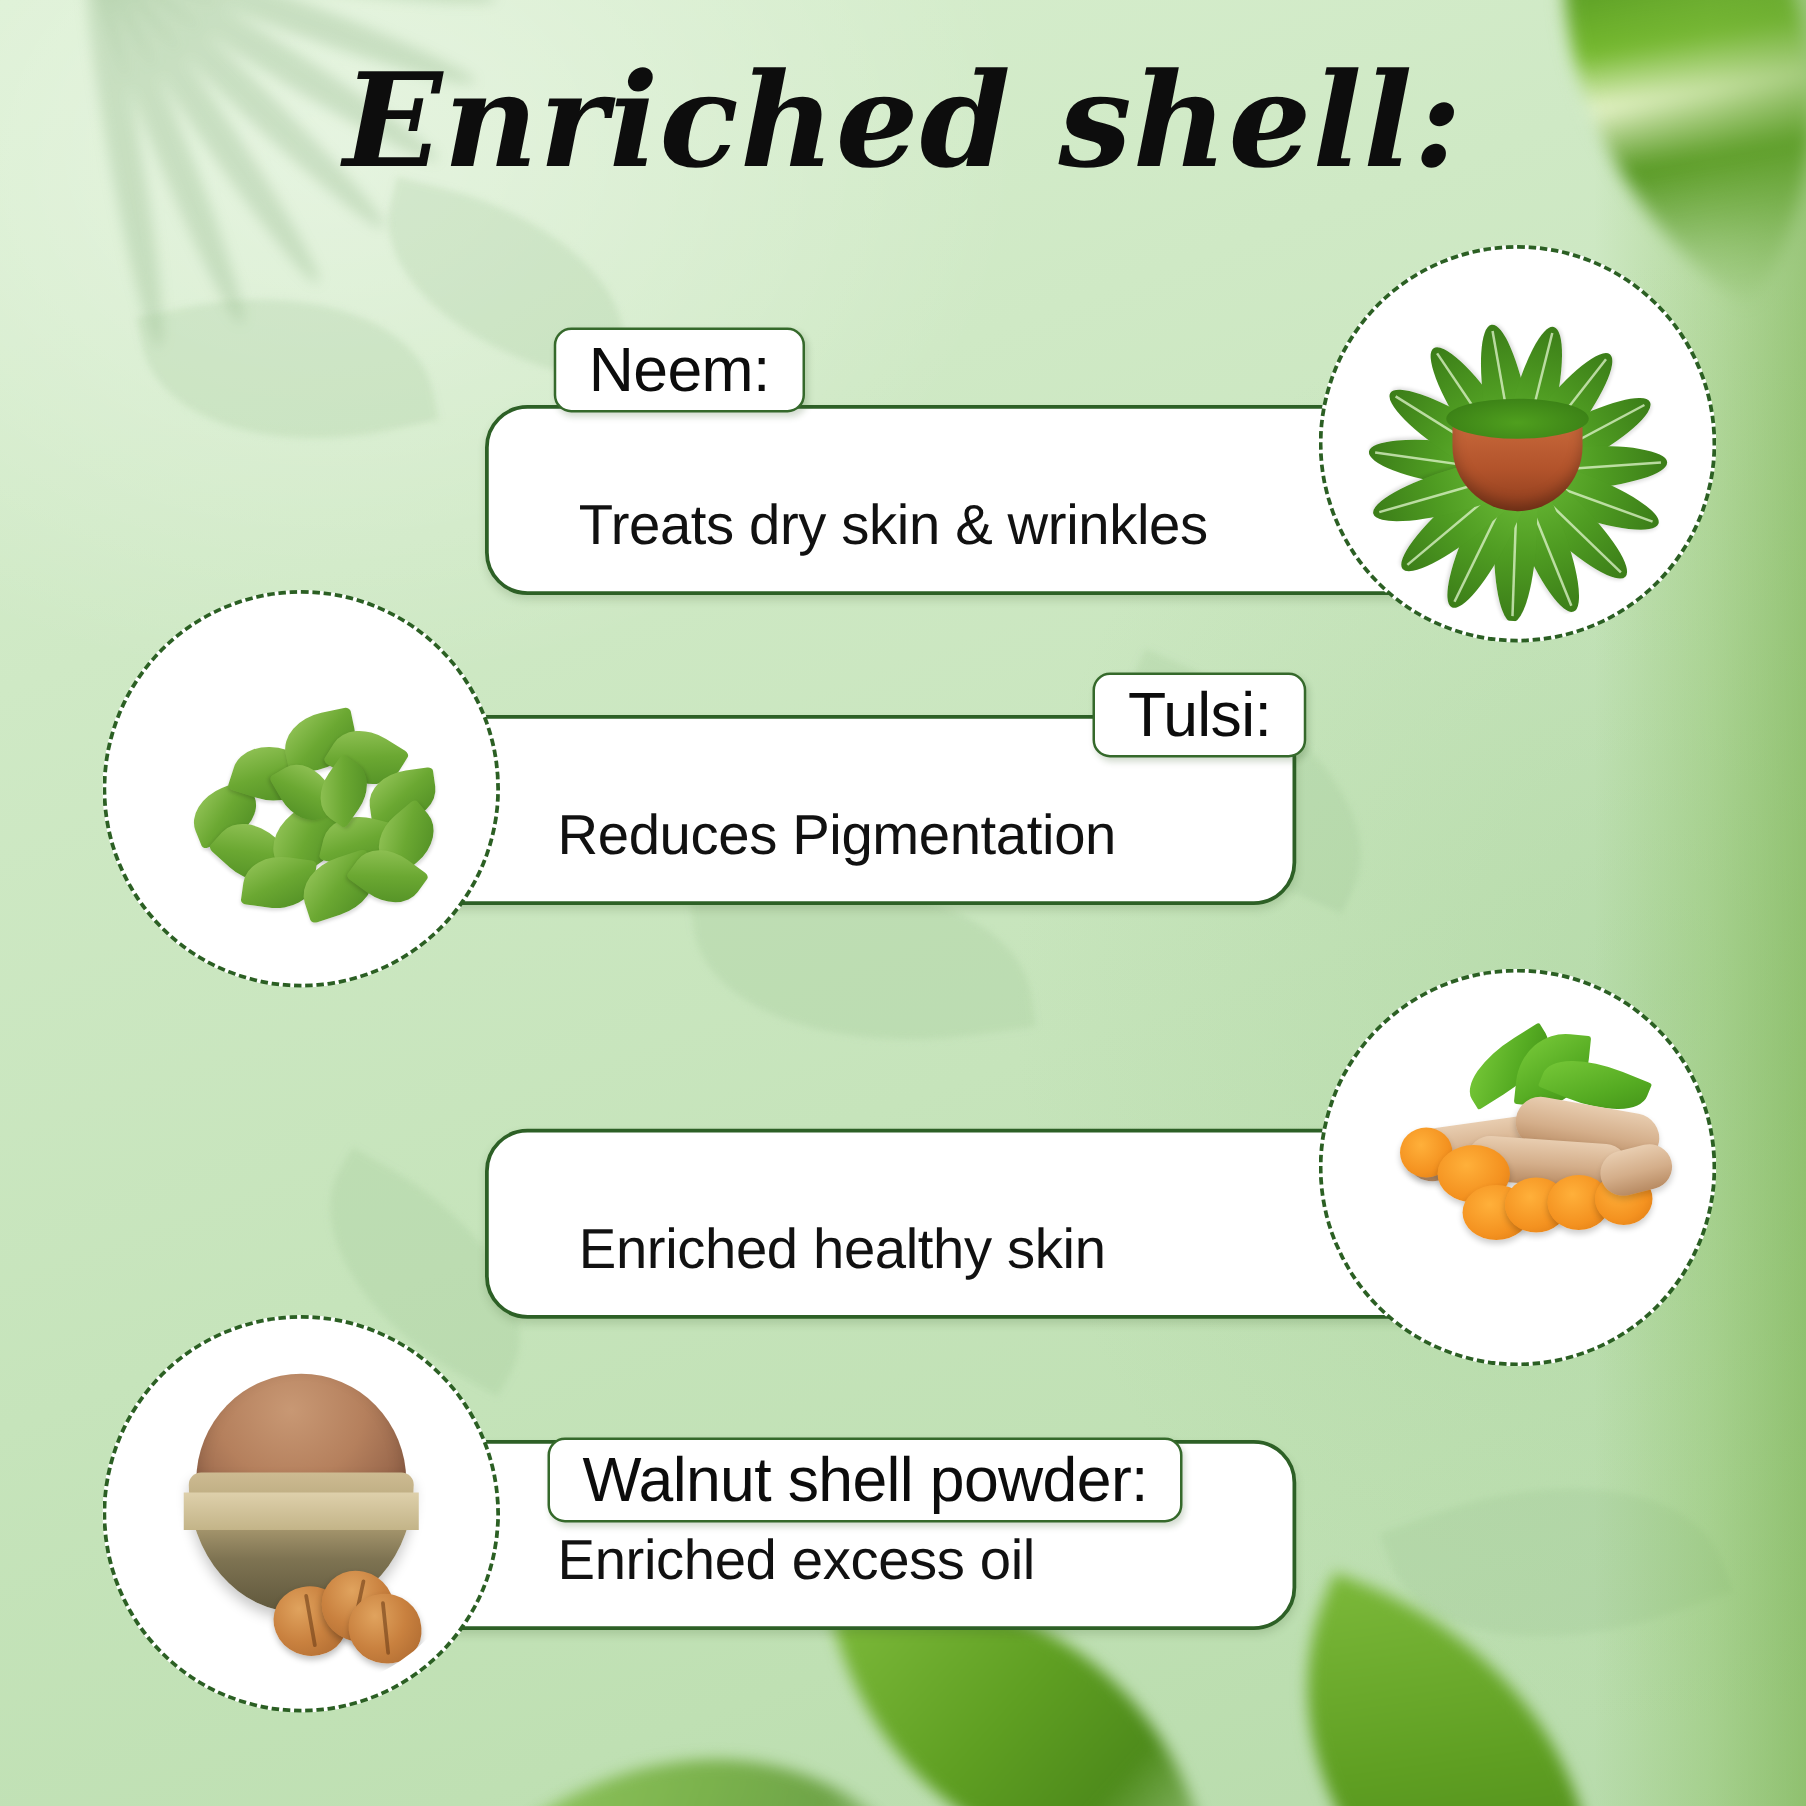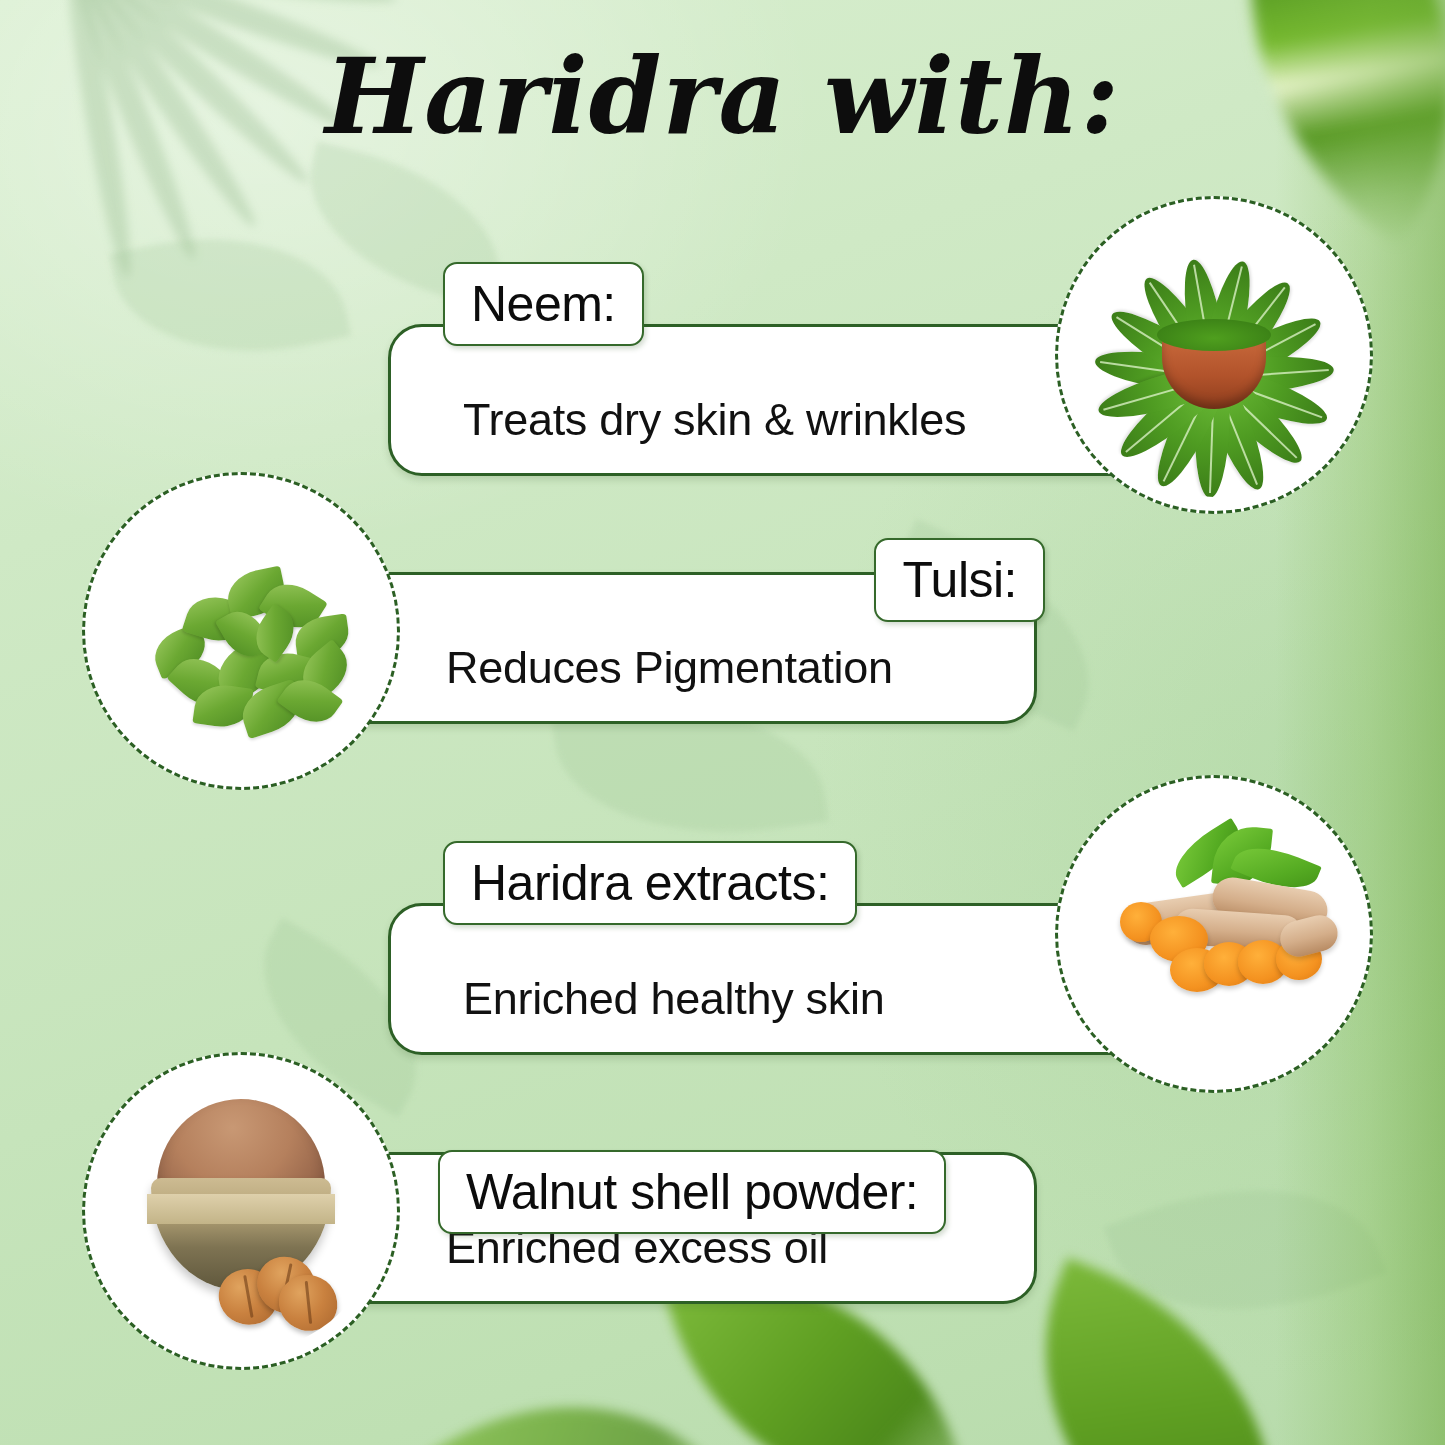--- a/index.html
+++ b/index.html
@@ -172,21 +172,21 @@
     color: #111111;
     white-space: nowrap;
     letter-spacing: -0.3px;
   }
   .row.left-img .card .desc { left: 143px; }
 
   
   .pill {
     position: absolute;
     top: 66px;
-    height: 84px;
+    height: 68px;
     background: #ffffff;
     border: 2px solid #35692b;
     border-radius: 14px;
     z-index: 16;
     display: flex;
     align-items: center;
     justify-content: center;
     padding: 0 26px;
     box-shadow: 2px 3px 5px rgba(60,95,45,0.22);
   }
@@ -329,21 +329,21 @@
 <div class="leaf-bottom leaf-b3">
     <div class="blade"></div>
   </div>
 <div class="leaf-bottom leaf-b1">
     <div class="blade"></div>
   </div>
 <div class="leaf-bottom leaf-b2">
     <div class="blade"></div>
   </div>
 
-<div class="title">Haridra with:</div>
+<div class="title">Enriched shell:</div>
 
 <div class="row right-img" id="row-0">
 
   <div class="card">
     <div class="desc">Treats dry skin &amp; wrinkles</div>
   </div>
 
   <div class="pill align-left">
     <span class="name">Neem:</span>
   </div>
@@ -403,23 +403,20 @@
     </div>
   </div>
 </div>
 
 <div class="row right-img" id="row-2">
 
   <div class="card">
     <div class="desc">Enriched healthy skin</div>
   </div>
 
-  <div class="pill align-left">
-    <span class="name">Haridra extracts:</span>
-  </div>
 
   <div class="bubble">
     <div class="photo">
       <div class="art">
         <div class="tur-leaf" style="left:96px;  top:44px;  width:78px; height:34px; transform:rotate(-32deg)"></div>
         <div class="tur-leaf" style="left:142px; top:34px;  width:56px; height:60px; transform:rotate(6deg)"></div>
         <div class="tur-leaf" style="left:162px; top:58px;  width:84px; height:36px; transform:rotate(22deg)"></div>
         <div class="tur-root" style="left:52px;  top:104px; width:142px; height:42px; transform:rotate(-8deg)"></div>
         <div class="tur-root" style="left:140px; top:92px;  width:116px; height:40px; transform:rotate(10deg)"></div>
         <div class="tur-root" style="left:102px; top:120px; width:128px; height:36px; transform:rotate(4deg)"></div>

